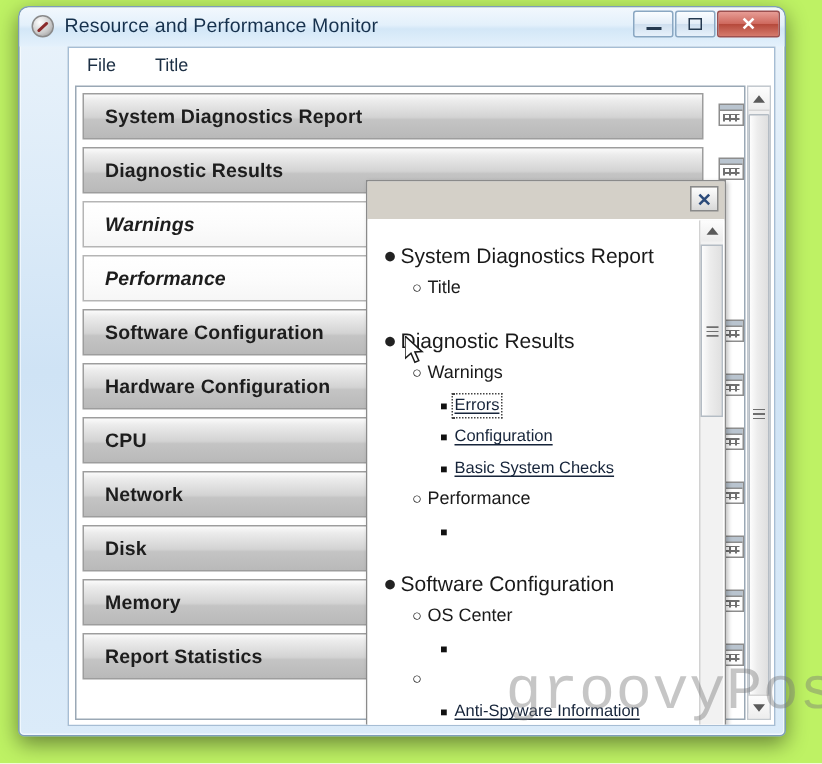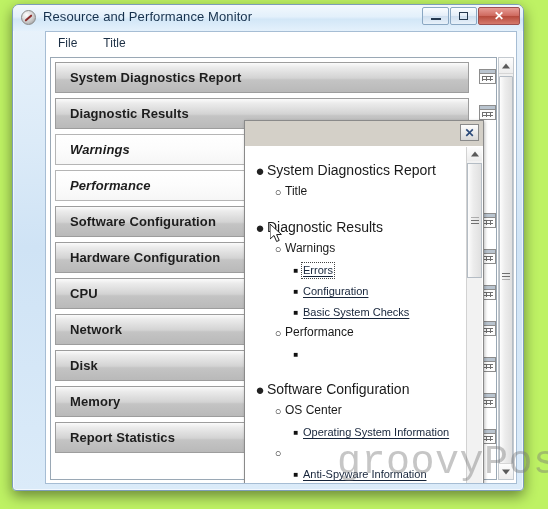--- a/index.html
+++ b/index.html
@@ -412,21 +412,20 @@
                 <div class="tnode lvl1">
                   <span class="tbullet">●</span>
                   <span class="tlabel">Software Configuration</span>
                 </div>
                 <div class="tnode lvl2">
                   <span class="tbullet">○</span>
                   <span class="tlabel">OS Center</span>
                 </div>
                 <div class="tnode lvl3">
                   <span class="tbullet">■</span>
-                  <span class="tlabel">Operating System Information</span>
                 </div>
                 <div class="tnode lvl2">
                   <span class="tbullet">○</span>
                 </div>
                 <div class="tnode lvl3">
                   <span class="tbullet">■</span>
                   <span class="tlabel">Anti-Spyware Information</span>
                 </div>
                 <div class="tnode lvl3"></div>
               </div>

